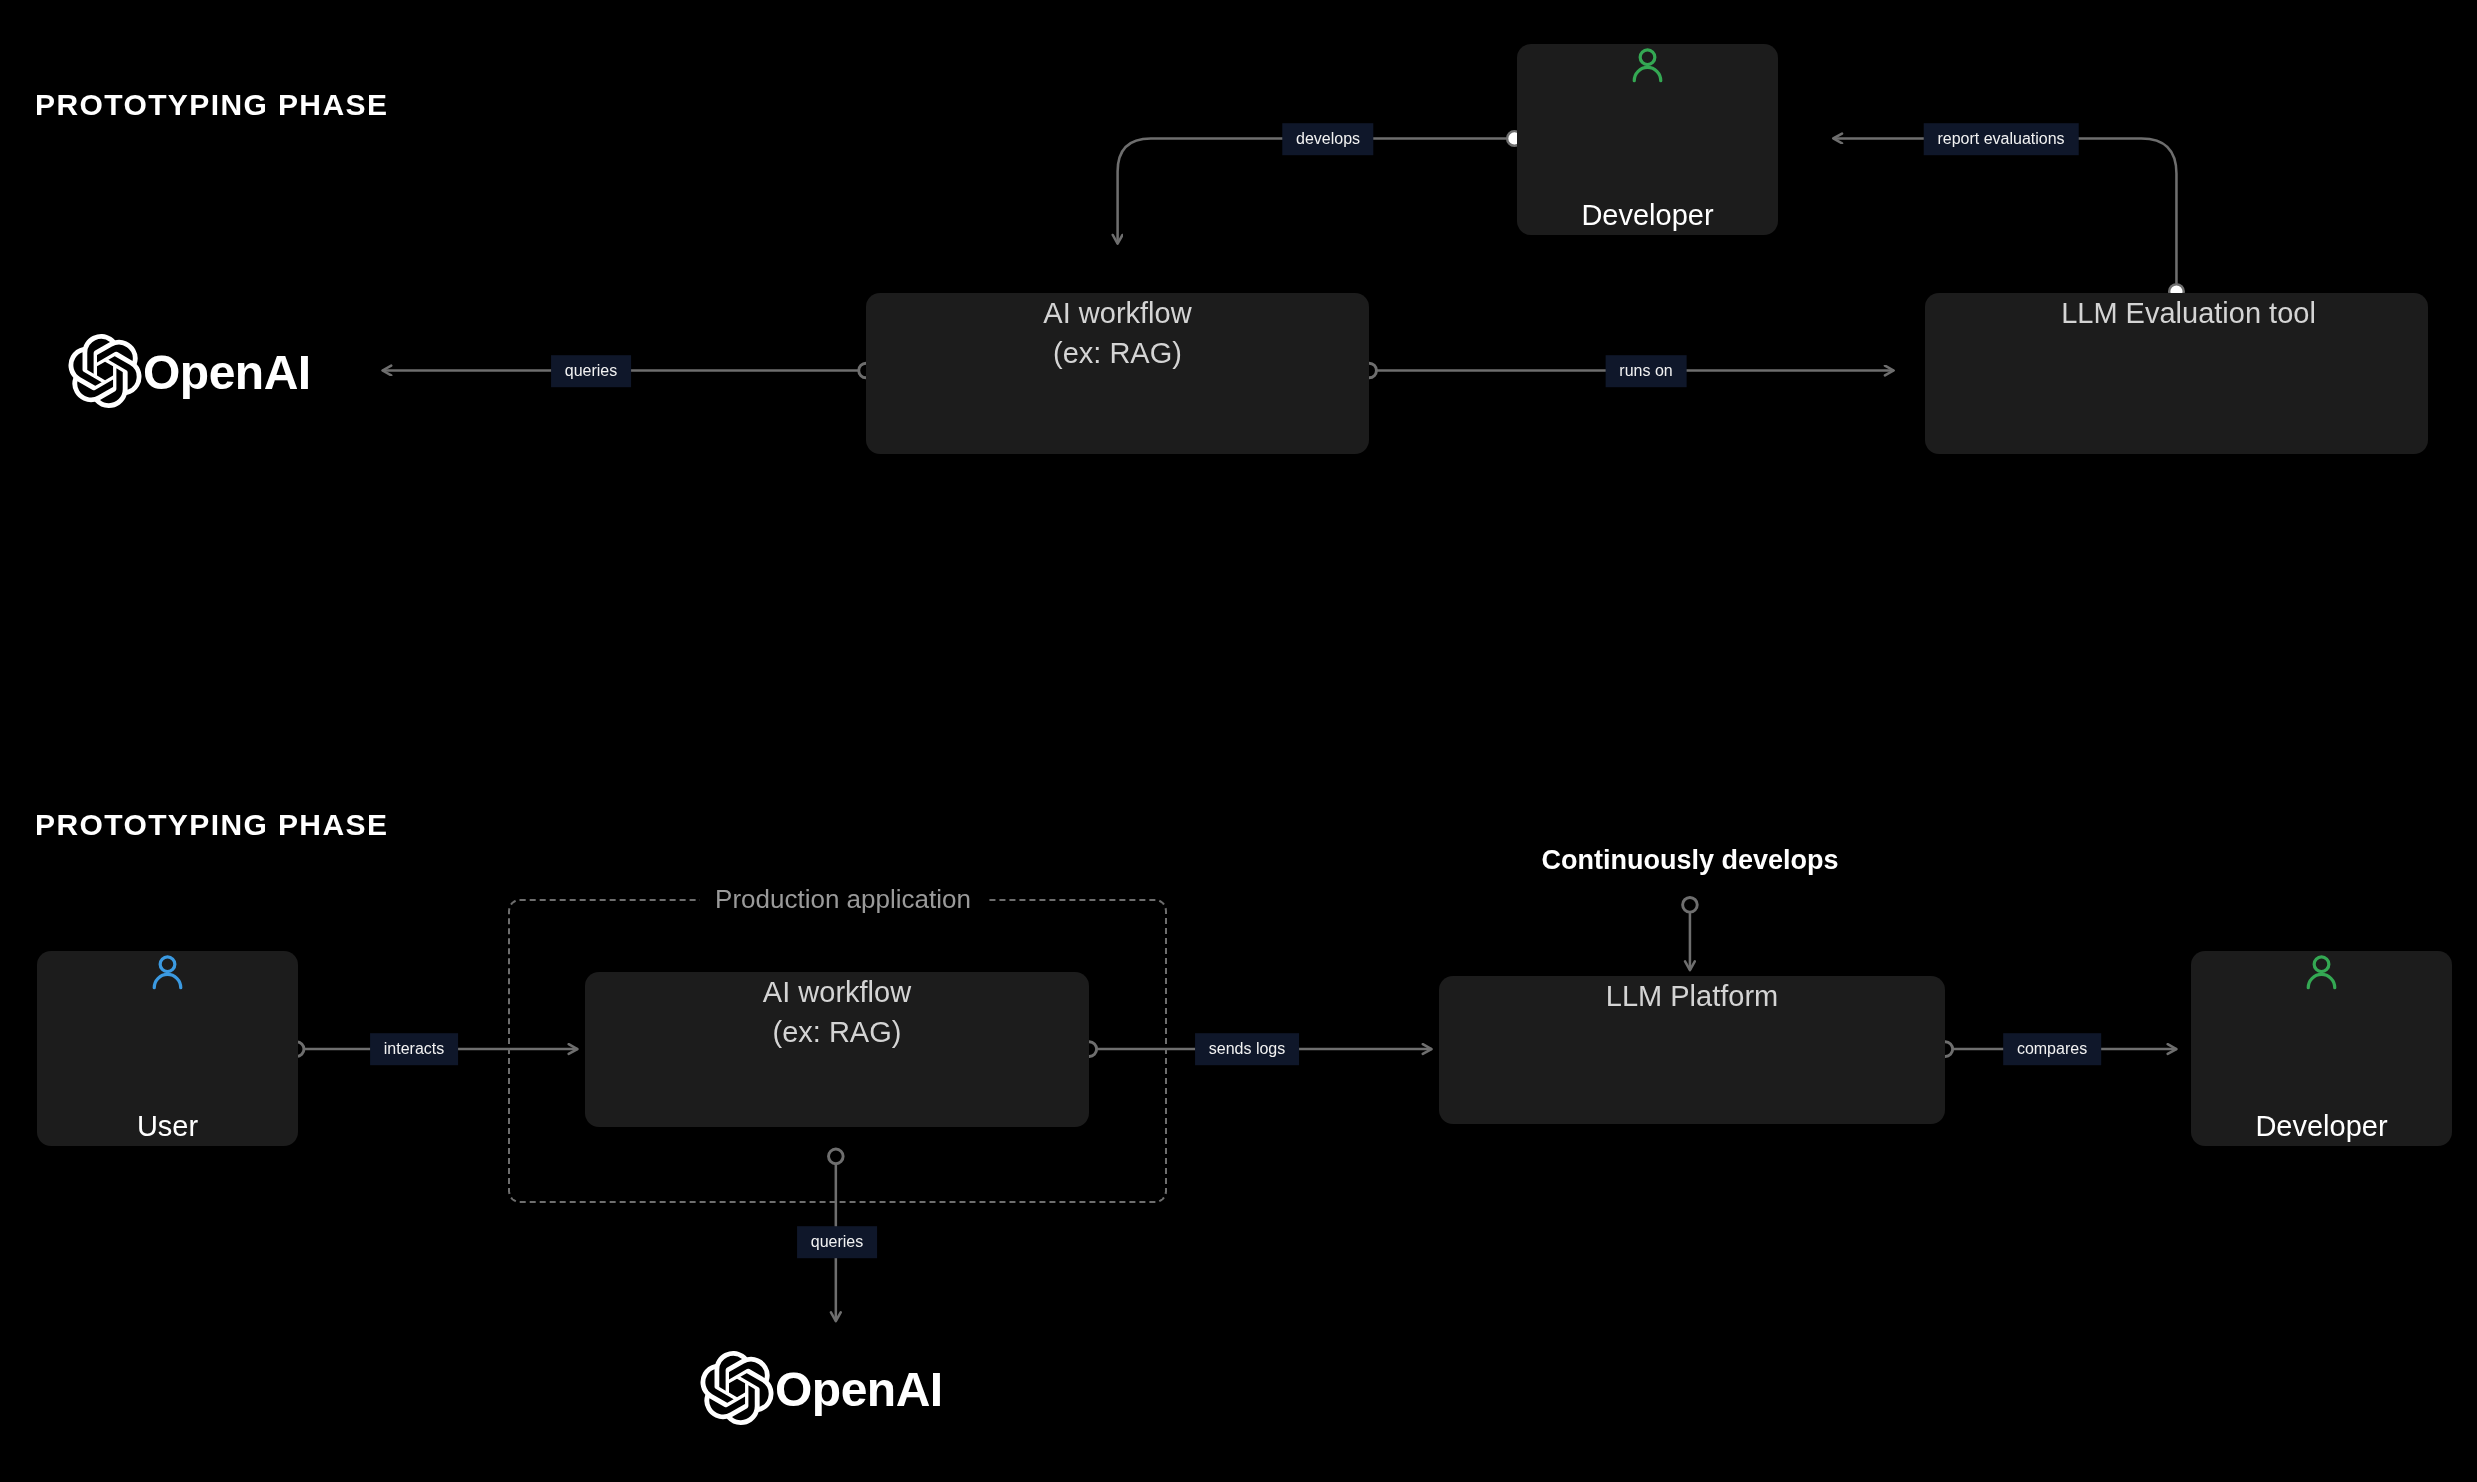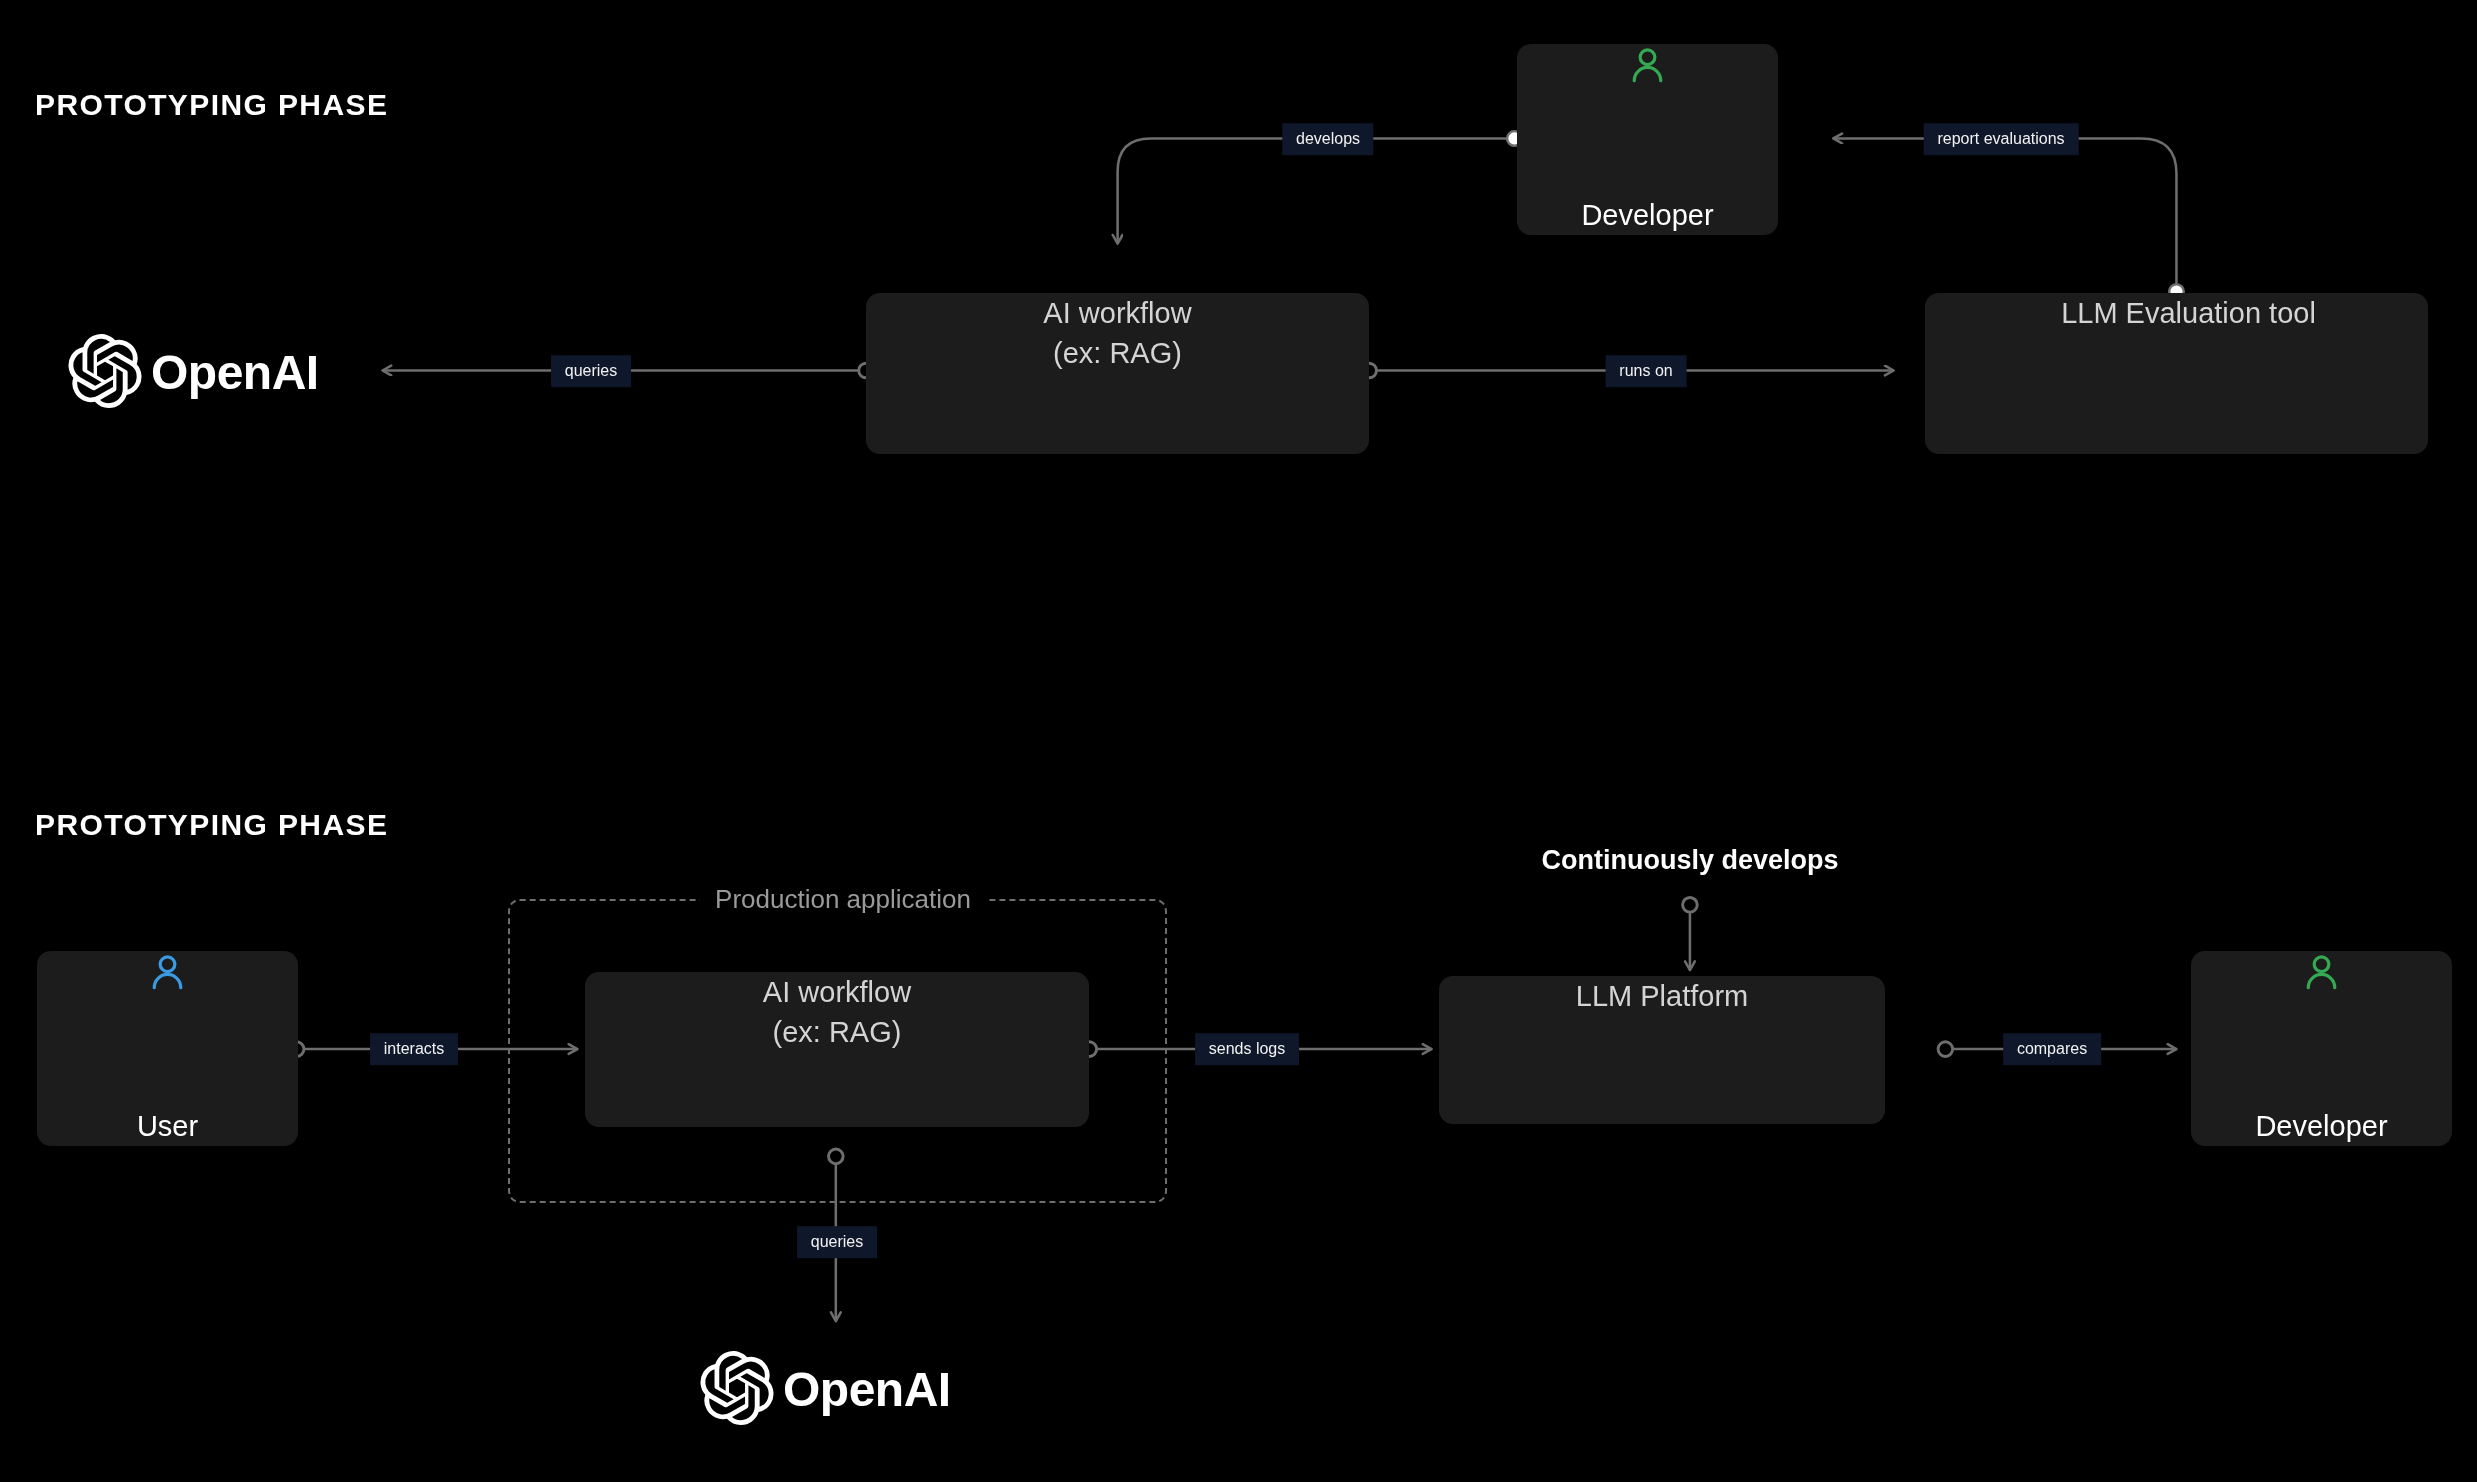--- a/index.html
+++ b/index.html
@@ -96,21 +96,21 @@
     padding: 0 15.6px;
     white-space: nowrap;
     transform: translate(-50%, -50%);
     line-height: 1;
   }
 
   .brand {
     position: absolute;
     display: flex;
     align-items: center;
-    gap: 9px;
+    gap: 1px;
   }
   .brand-text {
     color: #ffffff;
     font-size: 48px;
     font-weight: 700;
     letter-spacing: -0.5px;
     line-height: 1;
   }
 </style>
 </head>
@@ -219,21 +219,21 @@
       </svg>
     </span>
     <div class="node-label bright">User</div>
   </div>
 
   <div class="node" style="left:585px; top:972px; width:504px; height:155px;">
     <div class="node-label">AI workflow
 (ex: RAG)</div>
   </div>
 
-  <div class="node" style="left:1439px; top:976px; width:446px; height:148px;">
+  <div class="node" style="left:1439px; top:976px; width:506px; height:148px;">
     <div class="node-label">LLM Platform</div>
   </div>
 
   <div class="node" style="left:2191px; top:951px; width:261px; height:195px;">
     <span class="actor-icon">
       <svg width="43" height="43" viewBox="0 0 24 24" fill="none" stroke="#34a853" stroke-width="1.8" stroke-linecap="round" stroke-linejoin="round" aria-hidden="true">
         <circle cx="12" cy="7.4" r="4.1"></circle>
         <path d="M4.6 20.5a7.4 7.4 0 0 1 14.8 0"></path>
       </svg>
     </span>

